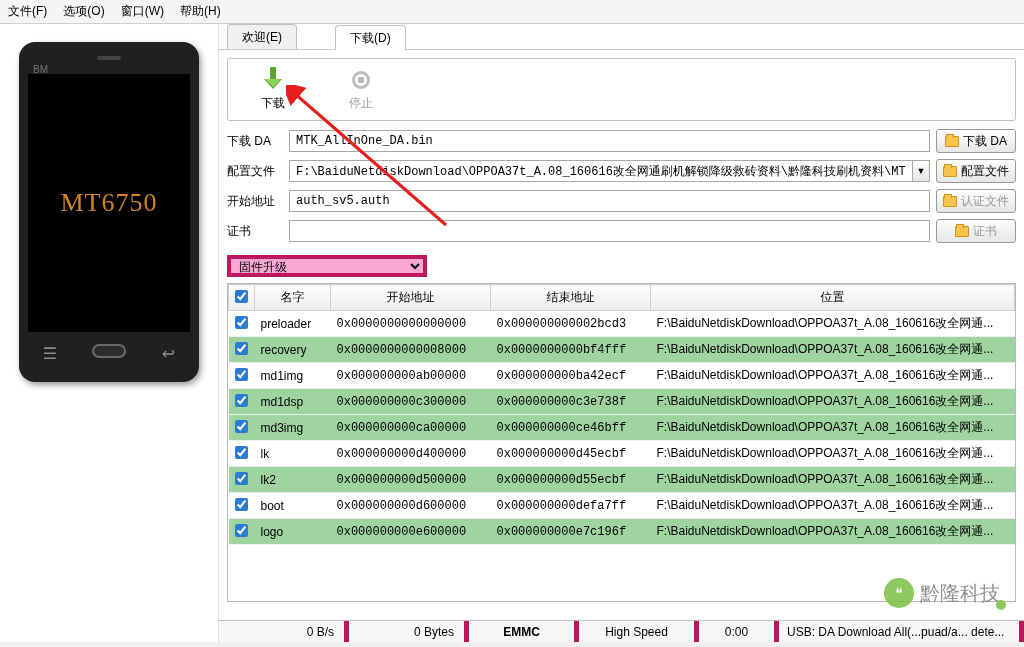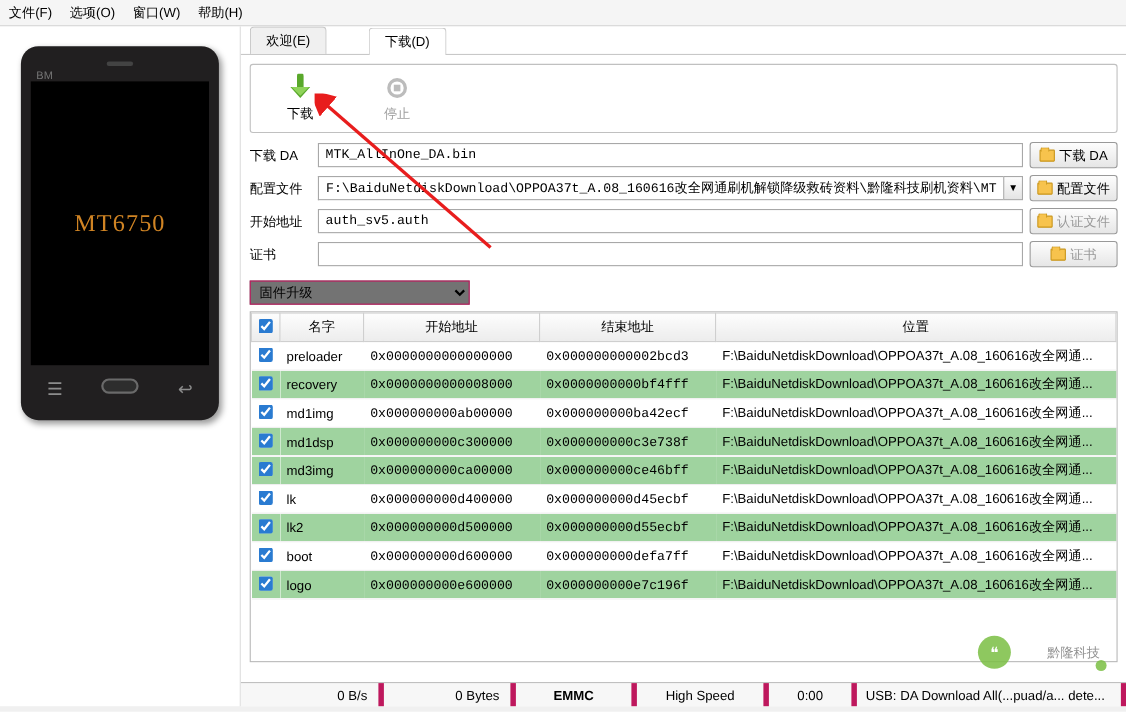--- a/index.html
+++ b/index.html
@@ -8,21 +8,21 @@
 .menubar { background: #f5f5f5; border-bottom: 1px solid #d0d0d0; padding: 3px 8px; display: flex; gap: 16px; }
 .menubar span { cursor: default; }
 
 .mainwrap { display: flex; height: 618px; }
 
 .phonecol { width: 218px; background: #fff; padding: 18px; display: flex; flex-direction: column; align-items: center; }
 .phone { width: 180px; height: 340px; background: #211f20; border-radius: 16px; padding: 6px; display: flex; flex-direction: column; align-items: center; position: relative; box-shadow: 2px 3px 6px rgba(0,0,0,.4); }
 .phone .speaker { width: 24px; height: 4px; background: #434343; margin-top: 8px; border-radius: 2px; }
 .phone .bm { position: absolute; top: 22px; left: 14px; color: #767676; font-size: 10px; }
 .phone .screen { width: 162px; height: 258px; background: #000; margin-top: 14px; display: flex; align-items: center; justify-content: center; }
-.phone .screen .model { color: #d08424; font-family: "Times New Roman", serif; font-size: 22px; letter-spacing: 1px; }
+.phone .screen .model { color: #d08424; font-family: "Times New Roman", serif; font-size: 26px; letter-spacing: 1px; }
 .phone .btnbar { display: flex; justify-content: space-around; width: 100%; margin-top: 12px; }
 .phone .btnbar .hw { color: #8c8c8c; font-size: 16px; }
 .phone .homebtn { width: 34px; height: 14px; border: 2px solid #6a6a6a; border-radius: 7px; background: #2d2d2d; }
 
 .rightcol { flex: 1; background: #fff; display: flex; flex-direction: column; border-left: 1px solid #e0e0e0; }
 
 .tabs { border-bottom: 1px solid #c8c8c8; padding-left: 8px; height: 26px; display: flex; align-items: flex-end; }
 .tab { padding: 4px 14px 3px; border: 1px solid #c0c0c0; border-bottom: none; background: #f0f0f0; border-radius: 4px 4px 0 0; margin-right: 2px; cursor: default; }
 .tab.active { background: #fff; position: relative; top: 1px; margin-left: 36px; }
 
@@ -43,21 +43,21 @@
 .formrow .textin.path { font-family: SimSun, "Courier New", monospace; }
 .formrow .pathwrap { flex: 1; display: flex; }
 .formrow .pathwrap .textin { border-right: none; }
 .formrow .dd { width: 18px; height: 22px; border: 1px solid #a8a8a8; background: linear-gradient(#fdfdfd,#e4e4e4); display: flex; align-items: center; justify-content: center; font-size: 9px; }
 .sidebtn { width: 80px; height: 24px; border: 1px solid #999; background: linear-gradient(#fdfdfd,#e6e6e6); border-radius: 3px; display: flex; align-items: center; justify-content: center; gap: 4px; cursor: default; }
 .sidebtn.disabled { color: #999; }
 .sidebtn .folder { width: 14px; height: 11px; background: #f7c34d; border: 1px solid #c9951a; border-radius: 1px; position: relative; }
 .sidebtn .folder:before { content: ""; position: absolute; top: -3px; left: 0; width: 6px; height: 3px; background: #f7c34d; border: 1px solid #c9951a; border-bottom: none; border-radius: 1px 1px 0 0; }
 
 .selectarea { margin-top: 6px; }
-.selectarea select { width: 200px; height: 22px; border: 1px solid #be185d; font-size: 12px; padding-left: 4px; background: #737373; }
+.selectarea select { width: 200px; height: 22px; border: 4px solid #be185d; font-size: 12px; padding-left: 4px; background: #f9a8d4; }
 
 .tablewrap { border: 1px solid #b8b8b8; margin-top: 6px; flex: 1; display: flex; overflow: hidden; }
 .tablecol { flex: 1; overflow-y: scroll; overflow-x: hidden; }
 table { width: 100%; border-collapse: collapse; table-layout: fixed; }
 th { background: linear-gradient(#fdfdfd,#ececec); border: 1px solid #cfcfcf; padding: 4px; font-weight: normal; }
 td { border-bottom: 1px solid #eee; padding: 4px 6px; white-space: nowrap; overflow: hidden; text-overflow: ellipsis; }
 tr.alt td { background: #9fd39f; }
 tr:not(.alt) td { background: #fff; }
 col.c-chk { width: 26px; }
 col.c-name { width: 76px; }
@@ -67,21 +67,21 @@
 .chkcell input { accent-color: #2a7bd1; }
 th.chkcell input { accent-color: #2a7bd1; }
 td.startcell, td.endcell { font-family: "Courier New", monospace; }
 
 .statusbar { height: 22px; border-top: 1px solid #c0c0c0; display: flex; font-family: "Courier New", monospace; font-size: 12px; align-items: center; background: #f7f7f7; }
 .statusbar .cell { padding: 0 10px; border-right: 5px solid #be185d; height: 100%; display: flex; align-items: center; justify-content: center; }
 .statusbar .grow { flex: 1; justify-content: flex-start; padding-left: 8px; overflow: hidden; white-space: nowrap; }
 .watermark { position: absolute; right: 24px; bottom: 34px; display: flex; align-items: center; gap: 6px; opacity: .85; pointer-events: none; }
 .watermark .wmico { width: 30px; height: 30px; border-radius: 50%; background: #7bbf44; display: flex; align-items: center; justify-content: center; color: #fff; font-size: 14px; font-family: sans-serif; }
 .watermark .wmcrumb { position: absolute; right: -6px; bottom: -2px; width: 10px; height: 10px; background: #7bbf44; border-radius: 50%; }
-.watermark .wmtext { font-family: "Microsoft YaHei"; color: #7c7c7c; font-size: 12px; margin-left: 27px; }
+.watermark .wmtext { font-family: "Microsoft YaHei"; color: #7c7c7c; font-size: 20px; }
 .bottomshadow { position: relative; }
 </style>
 </head>
 <body>
 
 <div class="menubar">
   <span><span>文件(F)</span></span>
   <span><span>选项(O)</span></span>
   <span><span>窗口(W)</span></span>
   <span><span>帮助(H)</span></span>

